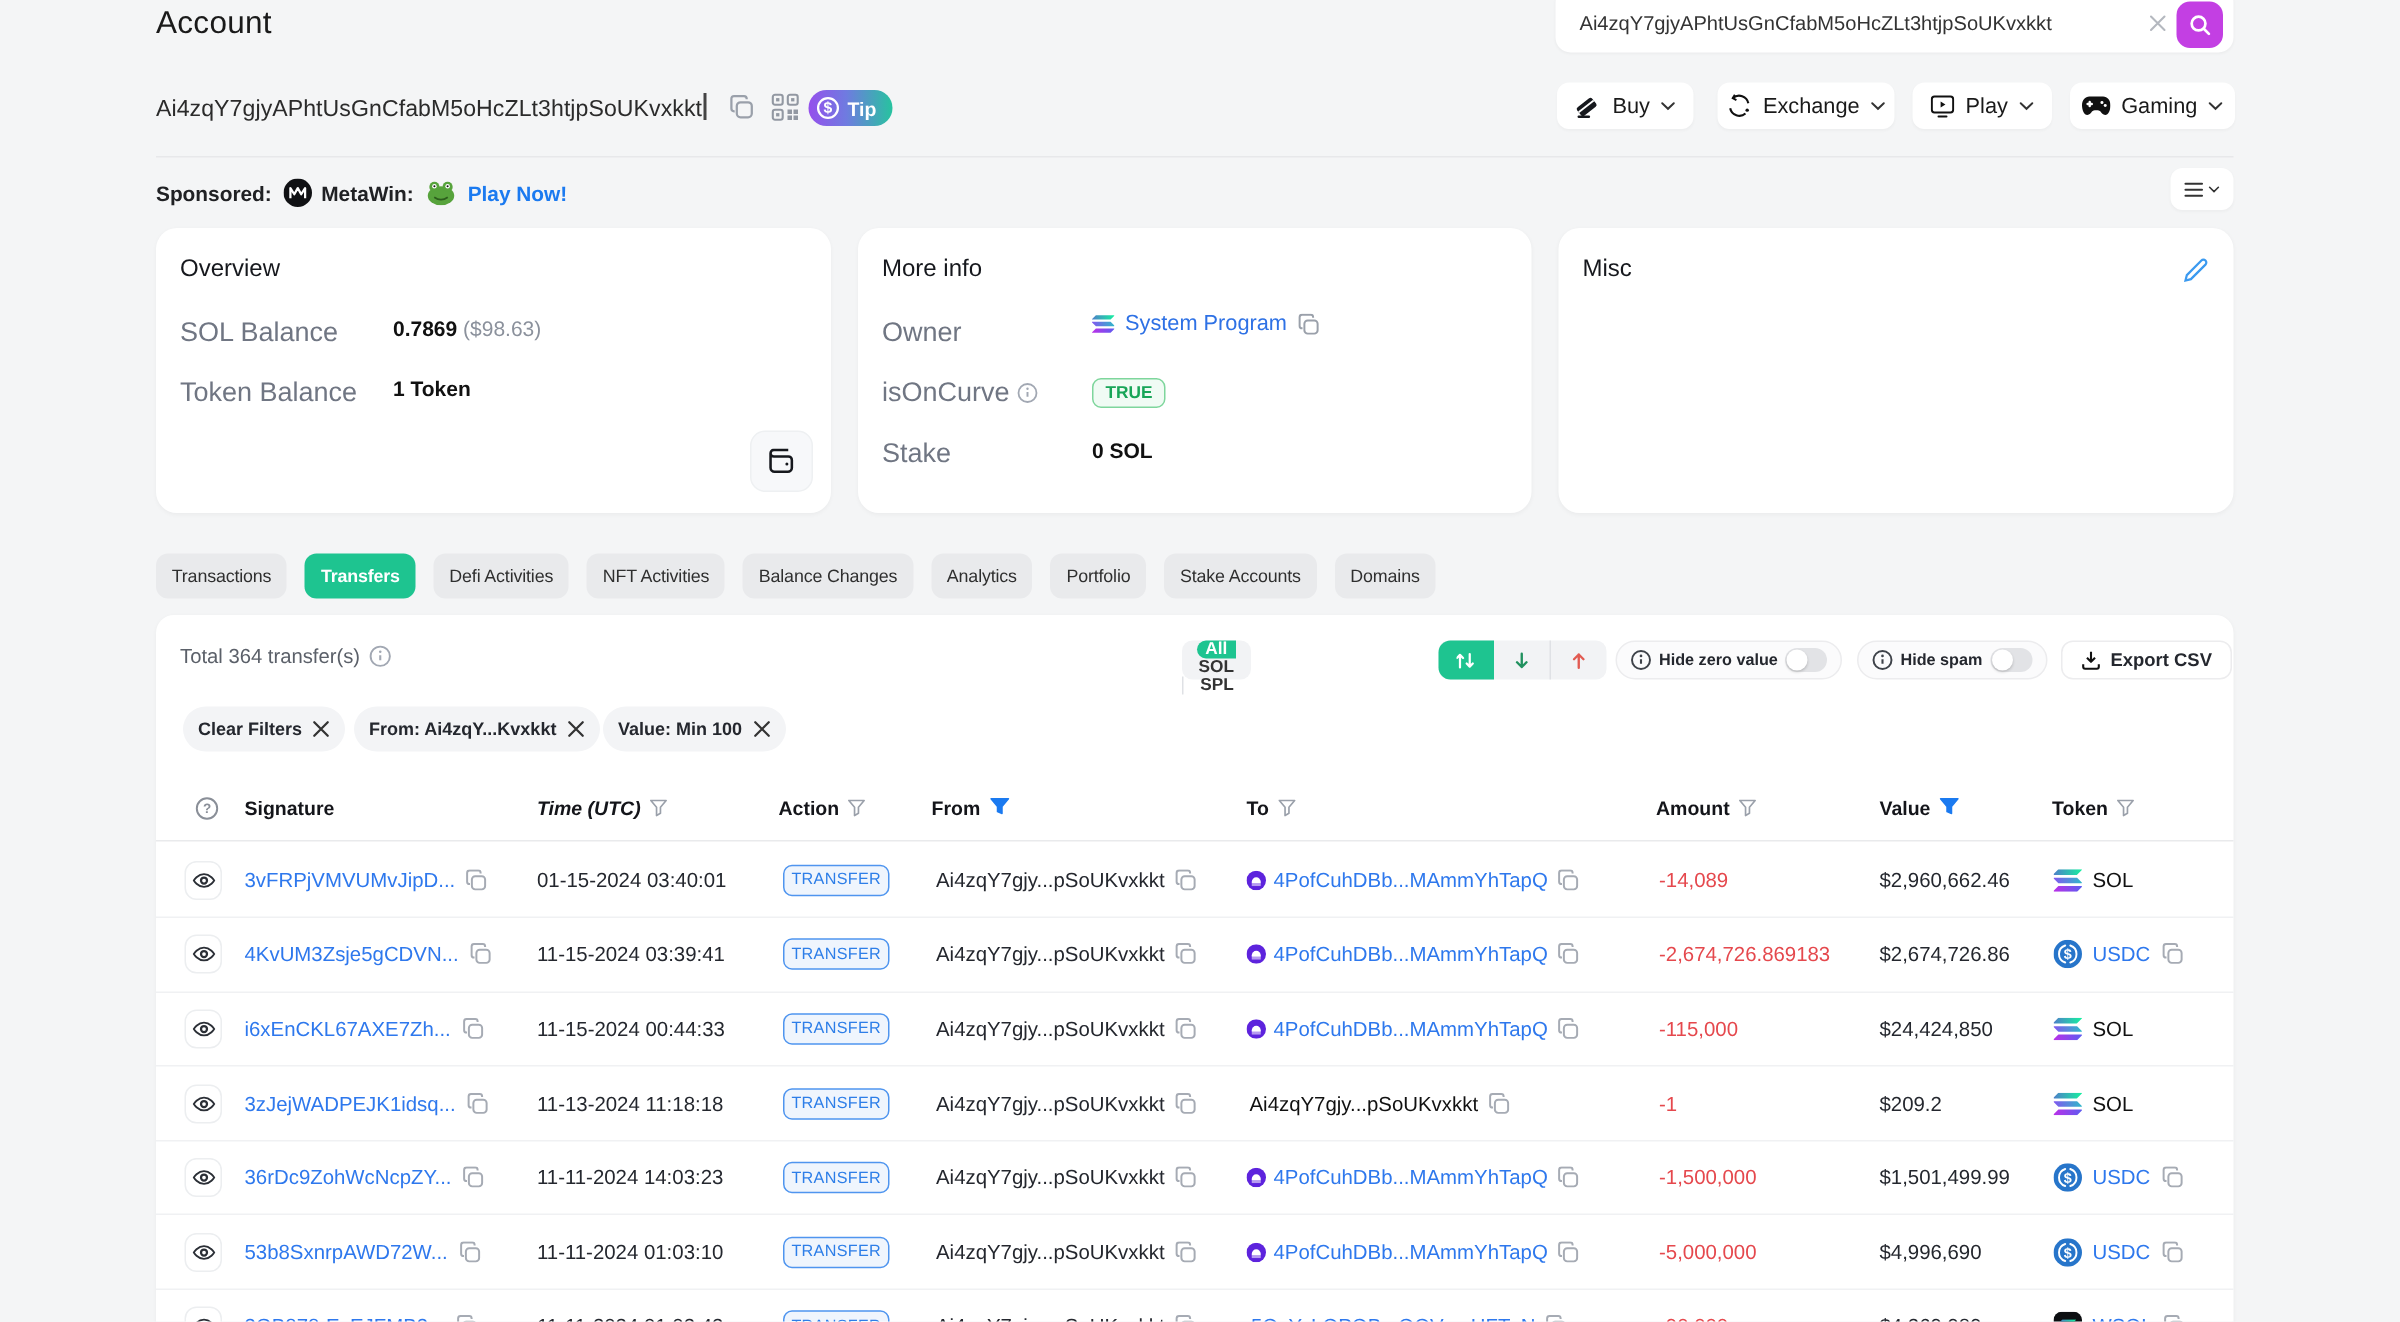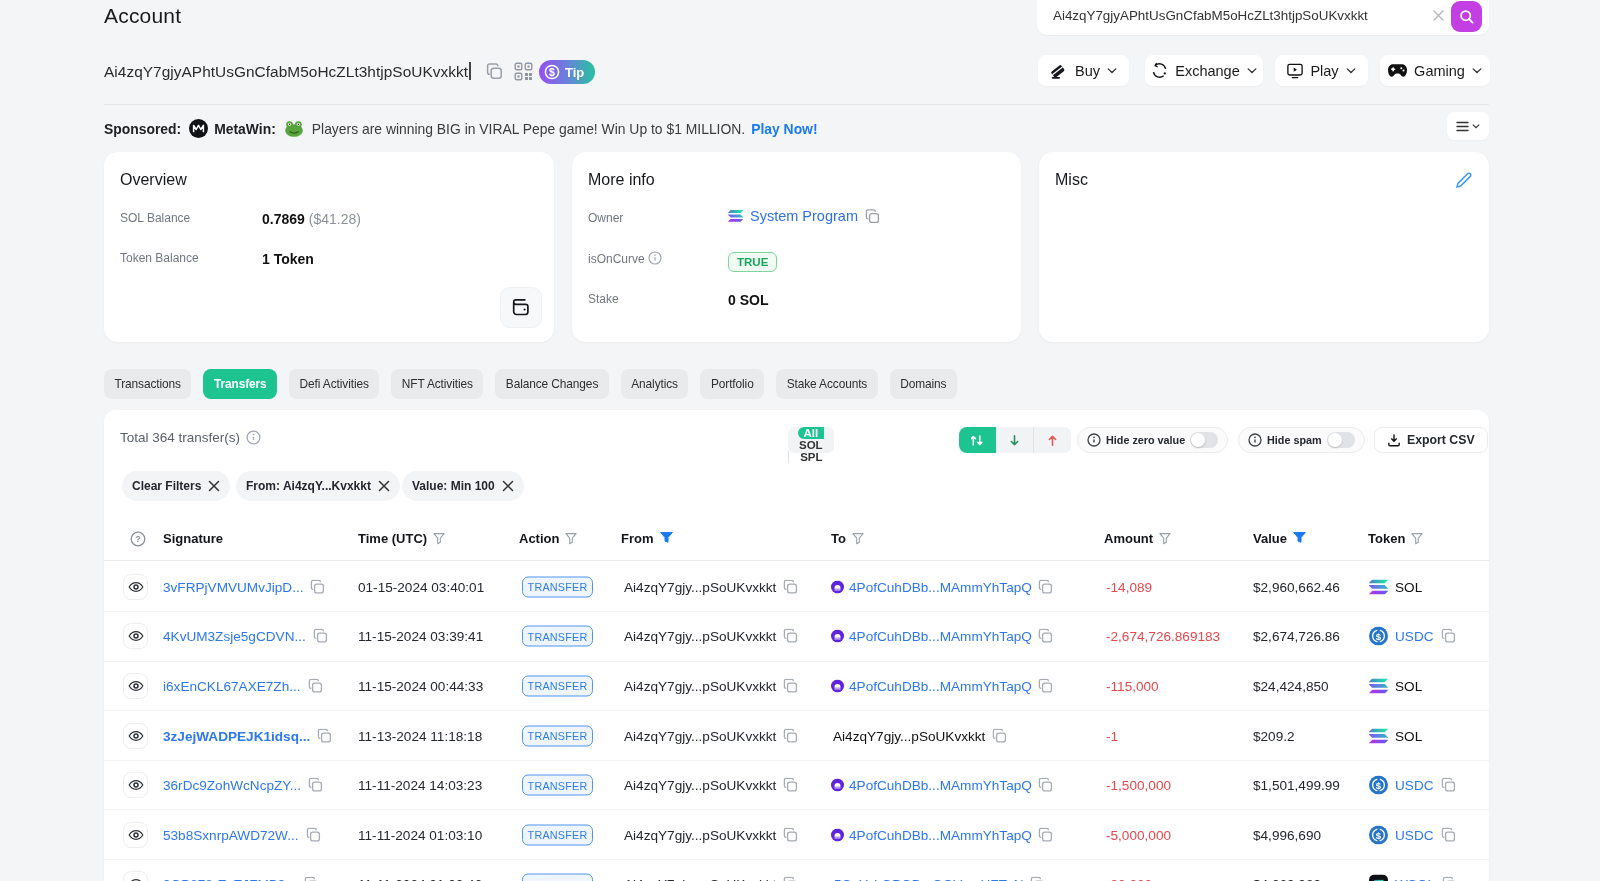--- a/index.html
+++ b/index.html
@@ -16,21 +16,21 @@
 .sbtn { left:1451px; top:1px; width:31px; height:31px; border-radius:9px; background:#c33fe3; display:flex; align-items:center; justify-content:center; }
 .xicon { left:1432px; top:9px; }
 .navbtn { position:absolute; top:55px; height:31px; background:#fff; border-radius:8px; display:flex; align-items:center; justify-content:center; gap:7px; font-size:14.5px; font-weight:normal; color:#1a1a1a; box-shadow:0 1px 2px rgba(0,0,0,.03); }
 .divider { left:104px; top:104px; width:1385px; height:1px; background:#e7e8ea; }
 
 .spon { left:104px; top:119px; font-size:13.9px; color:#3c3c3c; display:flex; align-items:center; gap:6px; white-space:nowrap; }
 .listbtn { left:1447px; top:112px; width:42px; height:28px; background:#fff; border-radius:8px; display:flex; align-items:center; justify-content:center; gap:3px; box-shadow:0 1px 2px rgba(0,0,0,.03); }
 
 .card { position:absolute; top:152px; height:190px; background:#fff; border-radius:14px; box-shadow:0 1px 3px rgba(0,0,0,.04); }
 .cardtitle { position:absolute; left:16px; top:19px; font-size:16px; font-weight:500; color:#16181d; }
-.lbl { position:absolute; font-size:12px; color:#707683; }
+.lbl { position:absolute; font-size:18px; color:#707683; }
 .val { position:absolute; font-size:14px; color:#111; font-weight:bold; }
 .tokensel { position:absolute; left:16px; top:135px; width:369px; height:41px; background:#f7f8fa; border:1px solid #eef0f2; border-radius:10px; display:flex; align-items:center; }
 .walletbtn { position:absolute; left:396px; top:135px; width:42px; height:41px; background:#f7f8fa; border:1px solid #eef0f2; border-radius:10px; display:flex; align-items:center; justify-content:center; }
 .truebadge { position:absolute; left:156px; top:100px; border:1px solid #7ed69c; background:#f0fbf4; color:#18a558; font-size:11.5px; font-weight:bold; border-radius:6px; padding:3px 8px; }
 
 .tabs { left:104px; top:369px; display:flex; gap:12px; }
 .tab { height:30px; display:flex; align-items:center; padding:0 10.5px; background:#e9eaec; border-radius:8px; font-size:11.9px; letter-spacing:-0.1px; color:#2f2f2f; white-space:nowrap; }
 .tab.act { background:#1ec490; color:#fff; font-weight:bold; }
 
 .tcard { left:104px; top:410px; width:1385px; height:500px; background:#fff; border-radius:12px; box-shadow:0 1px 3px rgba(0,0,0,.04); }
@@ -157,36 +157,35 @@
   <svg width="20" height="17" viewBox="0 0 20 17" style="margin:0 2px;">
       <ellipse cx="10" cy="10.5" rx="8.8" ry="6.3" fill="#57a33c"></ellipse>
       <circle cx="5.6" cy="4.6" r="3.4" fill="#57a33c"></circle>
       <circle cx="14.4" cy="4.6" r="3.4" fill="#57a33c"></circle>
       <circle cx="5.6" cy="4.2" r="1.5" fill="#fff"></circle>
       <circle cx="14.4" cy="4.2" r="1.5" fill="#fff"></circle>
       <circle cx="5.6" cy="4.2" r="0.7" fill="#111"></circle>
       <circle cx="14.4" cy="4.2" r="0.7" fill="#111"></circle>
       <path d="M5.5 11.5q4.5 3.2 9 0" stroke="#2c5e1d" stroke-width="1.1" fill="none"></path>
     </svg>
-  <span>Players are winning BIG in VIRAL Pepe game! Win Up to $1 MILLION.</span>
   <b style="color:#1b7af0;">Play Now!</b>
 </div>
 <div class="abs listbtn">
     <svg width="13" height="11" viewBox="0 0 13 11" fill="none" stroke="#333" stroke-width="1.4" stroke-linecap="round">
       <path d="M1 1.5h11M1 5.5h11M1 9.5h11"></path>
     </svg>
     <svg width="8" height="5" viewBox="0 0 9 6">
       <path d="M1 1l3.5 3.4L8 1" stroke="#333" stroke-width="1.3" fill="none" stroke-linecap="round"></path>
     </svg>
   </div>
 
 <div class="card" style="left:104px; width:450px;" id="card1">
   <div class="cardtitle">Overview</div>
   <div class="lbl" style="left:16px; top:59px;">SOL Balance</div>
-  <div class="val" style="left:158px; top:59px;">0.7869 <span style="font-weight:normal; color:#8b919c;">($41.28)</span></div>
+  <div class="val" style="left:158px; top:59px;">0.7869 <span style="font-weight:normal; color:#8b919c;">($98.63)</span></div>
   <div class="lbl" style="left:16px; top:99px;">Token Balance</div>
   <div class="val" style="left:158px; top:99px;">1 Token</div>
   <div class="walletbtn">
       <svg width="18" height="17" viewBox="0 0 18 17" fill="none" stroke="#16181d" stroke-width="1.7">
         <path d="M1.7 3.4v9.4a2.7 2.7 0 0 0 2.7 2.7h8.8a2.7 2.7 0 0 0 2.7-2.7V7.6a2.3 2.3 0 0 0-2.3-2.3H3.9a2.2 2.2 0 0 1-2.2-2.2 2.2 2.2 0 0 1 2.2-2.2h9.6"></path>
         <circle cx="12.6" cy="10.4" r="1" fill="#16181d" stroke="none"></circle>
       </svg>
     </div>
 </div>
 <div class="card" style="left:572px; width:449px;" id="card2">
@@ -295,21 +294,21 @@
     </svg>Export CSV</div>
 
 <div class="thead" id="thead">
   <div class="thc" style="left:26px;">
       <svg width="16" height="16" viewBox="0 0 16 16">
         <circle cx="8" cy="8" r="6.8" fill="none" stroke="#8a8f98" stroke-width="1.3"></circle>
         <text x="8" y="11" font-size="9" fill="#8a8f98" text-anchor="middle" font-family="Liberation Sans">?</text>
       </svg>
     </div>
   <div class="thc" style="left:59px;">Signature</div>
-  <div class="thc" style="left:254px;">Time (UTC) <svg width="14" height="13" viewBox="0 0 14 14">
+  <div class="thc" style="left:254px;font-style:italic;">Time (UTC) <svg width="14" height="13" viewBox="0 0 14 14">
         <path d="M1.5 1.8h11L8.4 6.6v4.4l-2.8 1.6V6.6L1.5 1.8z" fill="none" stroke="#9aa0aa" stroke-width="1.2" stroke-linejoin="round"></path>
       </svg></div>
   <div class="thc" style="left:415px;">Action <svg width="14" height="13" viewBox="0 0 14 14">
         <path d="M1.5 1.8h11L8.4 6.6v4.4l-2.8 1.6V6.6L1.5 1.8z" fill="none" stroke="#9aa0aa" stroke-width="1.2" stroke-linejoin="round"></path>
       </svg></div>
   <div class="thc" style="left:517px;">From <svg width="15" height="14" viewBox="0 0 14 14">
         <path d="M1.2 1.5h11.6L8.5 6.6v4.7l-3-1.2V6.6L1.2 1.5z" fill="#1b7af0" stroke="#1b7af0" stroke-width="1" stroke-linejoin="round"></path>
       </svg></div>
   <div class="thc" style="left:727px;">To <svg width="14" height="13" viewBox="0 0 14 14">
         <path d="M1.5 1.8h11L8.4 6.6v4.4l-2.8 1.6V6.6L1.5 1.8z" fill="none" stroke="#9aa0aa" stroke-width="1.2" stroke-linejoin="round"></path>
@@ -488,21 +487,21 @@
         <span>SOL</span>
       </div>
 </div>
 <div class="trow" style="top:711.3px;">
 <div class="eyebtn">
         <svg width="16" height="16" viewBox="0 0 16 16">
           <path d="M1.2 8S3.8 3.7 8 3.7 14.8 8 14.8 8 12.2 12.3 8 12.3 1.2 8 1.2 8z" fill="none" stroke="#2b2f36" stroke-width="1.2"></path>
           <circle cx="8" cy="8" r="2" fill="none" stroke="#2b2f36" stroke-width="1.5"></circle>
         </svg>
       </div>
-<div class="cell" style="left:59px;font-weight:bold;">
+<div class="cell" style="left:59px;">
         <span class="link">3zJejWADPEJK1idsq...</span>
         <span style="margin-left:7px;">
           <svg width="15" height="15" viewBox="0 0 17 17" fill="none" stroke="#a6abb4" stroke-width="1.5">
             <rect x="5.2" y="5.2" width="10" height="10" rx="2.5"></rect>
             <path d="M11.8 3.2v-0.4a1.8 1.8 0 0 0-1.8-1.8H3.4a1.8 1.8 0 0 0-1.8 1.8V9.4a1.8 1.8 0 0 0 1.8 1.8h0.4"></path>
           </svg>
         </span>
       </div>
 <div class="cell" style="left:254px; color:#24272e;">11-13-2024 11:18:18</div>
 <div class="cell" style="left:418px;">

